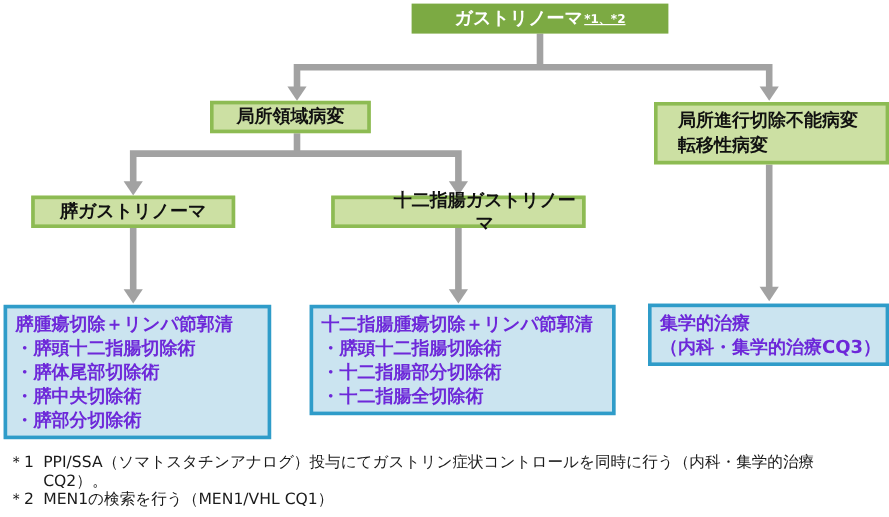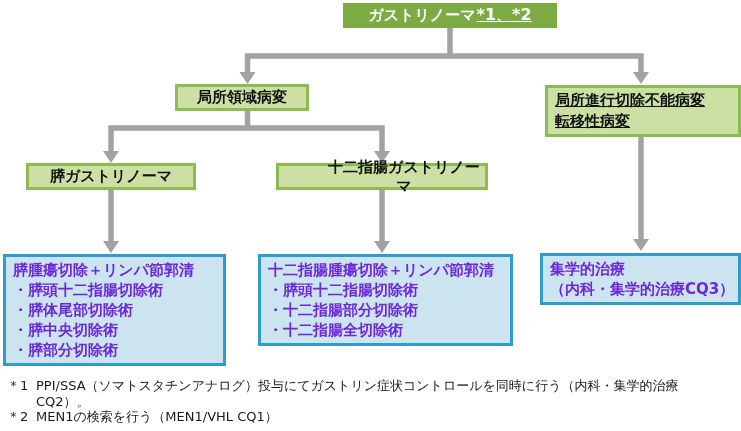--- a/index.html
+++ b/index.html
@@ -4,23 +4,23 @@
 <style>
   html,body{margin:0;padding:0;background:#fff;}
   .canvas{
     position:relative;width:741px;height:431px;background:#ffffff;overflow:hidden;
     font-family:"DejaVu Sans","Liberation Sans",sans-serif;color:#1a1a1a;
   }
   .connectors{position:absolute;left:0;top:0;width:741px;height:431px;pointer-events:none;}
   .node{position:absolute;box-sizing:border-box;font-weight:bold;font-size:15px;}
   .center{display:flex;align-items:center;justify-content:center;text-align:center;}
   .root-node{background:#7CAA43;color:#ffffff;text-align:right;}
-  .root-node sup{font-size:16px;font-weight:bold;margin-left:1px;text-decoration:underline;}
+  .root-node sup{font-size:10px;font-weight:bold;margin-left:1px;text-decoration:underline;}
   .green-node{background:#CCE0A3;border:3px solid #8DBB53;color:#111;}
-  .green-node.multiline{padding:2px 7px;line-height:21px;display:block;text-decoration:underline;}
+  .green-node.multiline{padding:2px 17px;line-height:21px;display:block;}
   .blue-node{background:#CBE4F0;border:3px solid #2F9CC9;color:#6d28d9;padding:3px 7px;line-height:20px;}
   .blue-node div{white-space:nowrap;}
   .footnotes{position:absolute;left:7px;top:378px;font-size:13px;line-height:15.5px;color:#1a1a1a;}
   .footnote{display:flex;}
   .fn-marker{width:29px;flex:0 0 29px;}
   .fn-text{width:690px;}
 </style>
 </head>
 <body>
 

